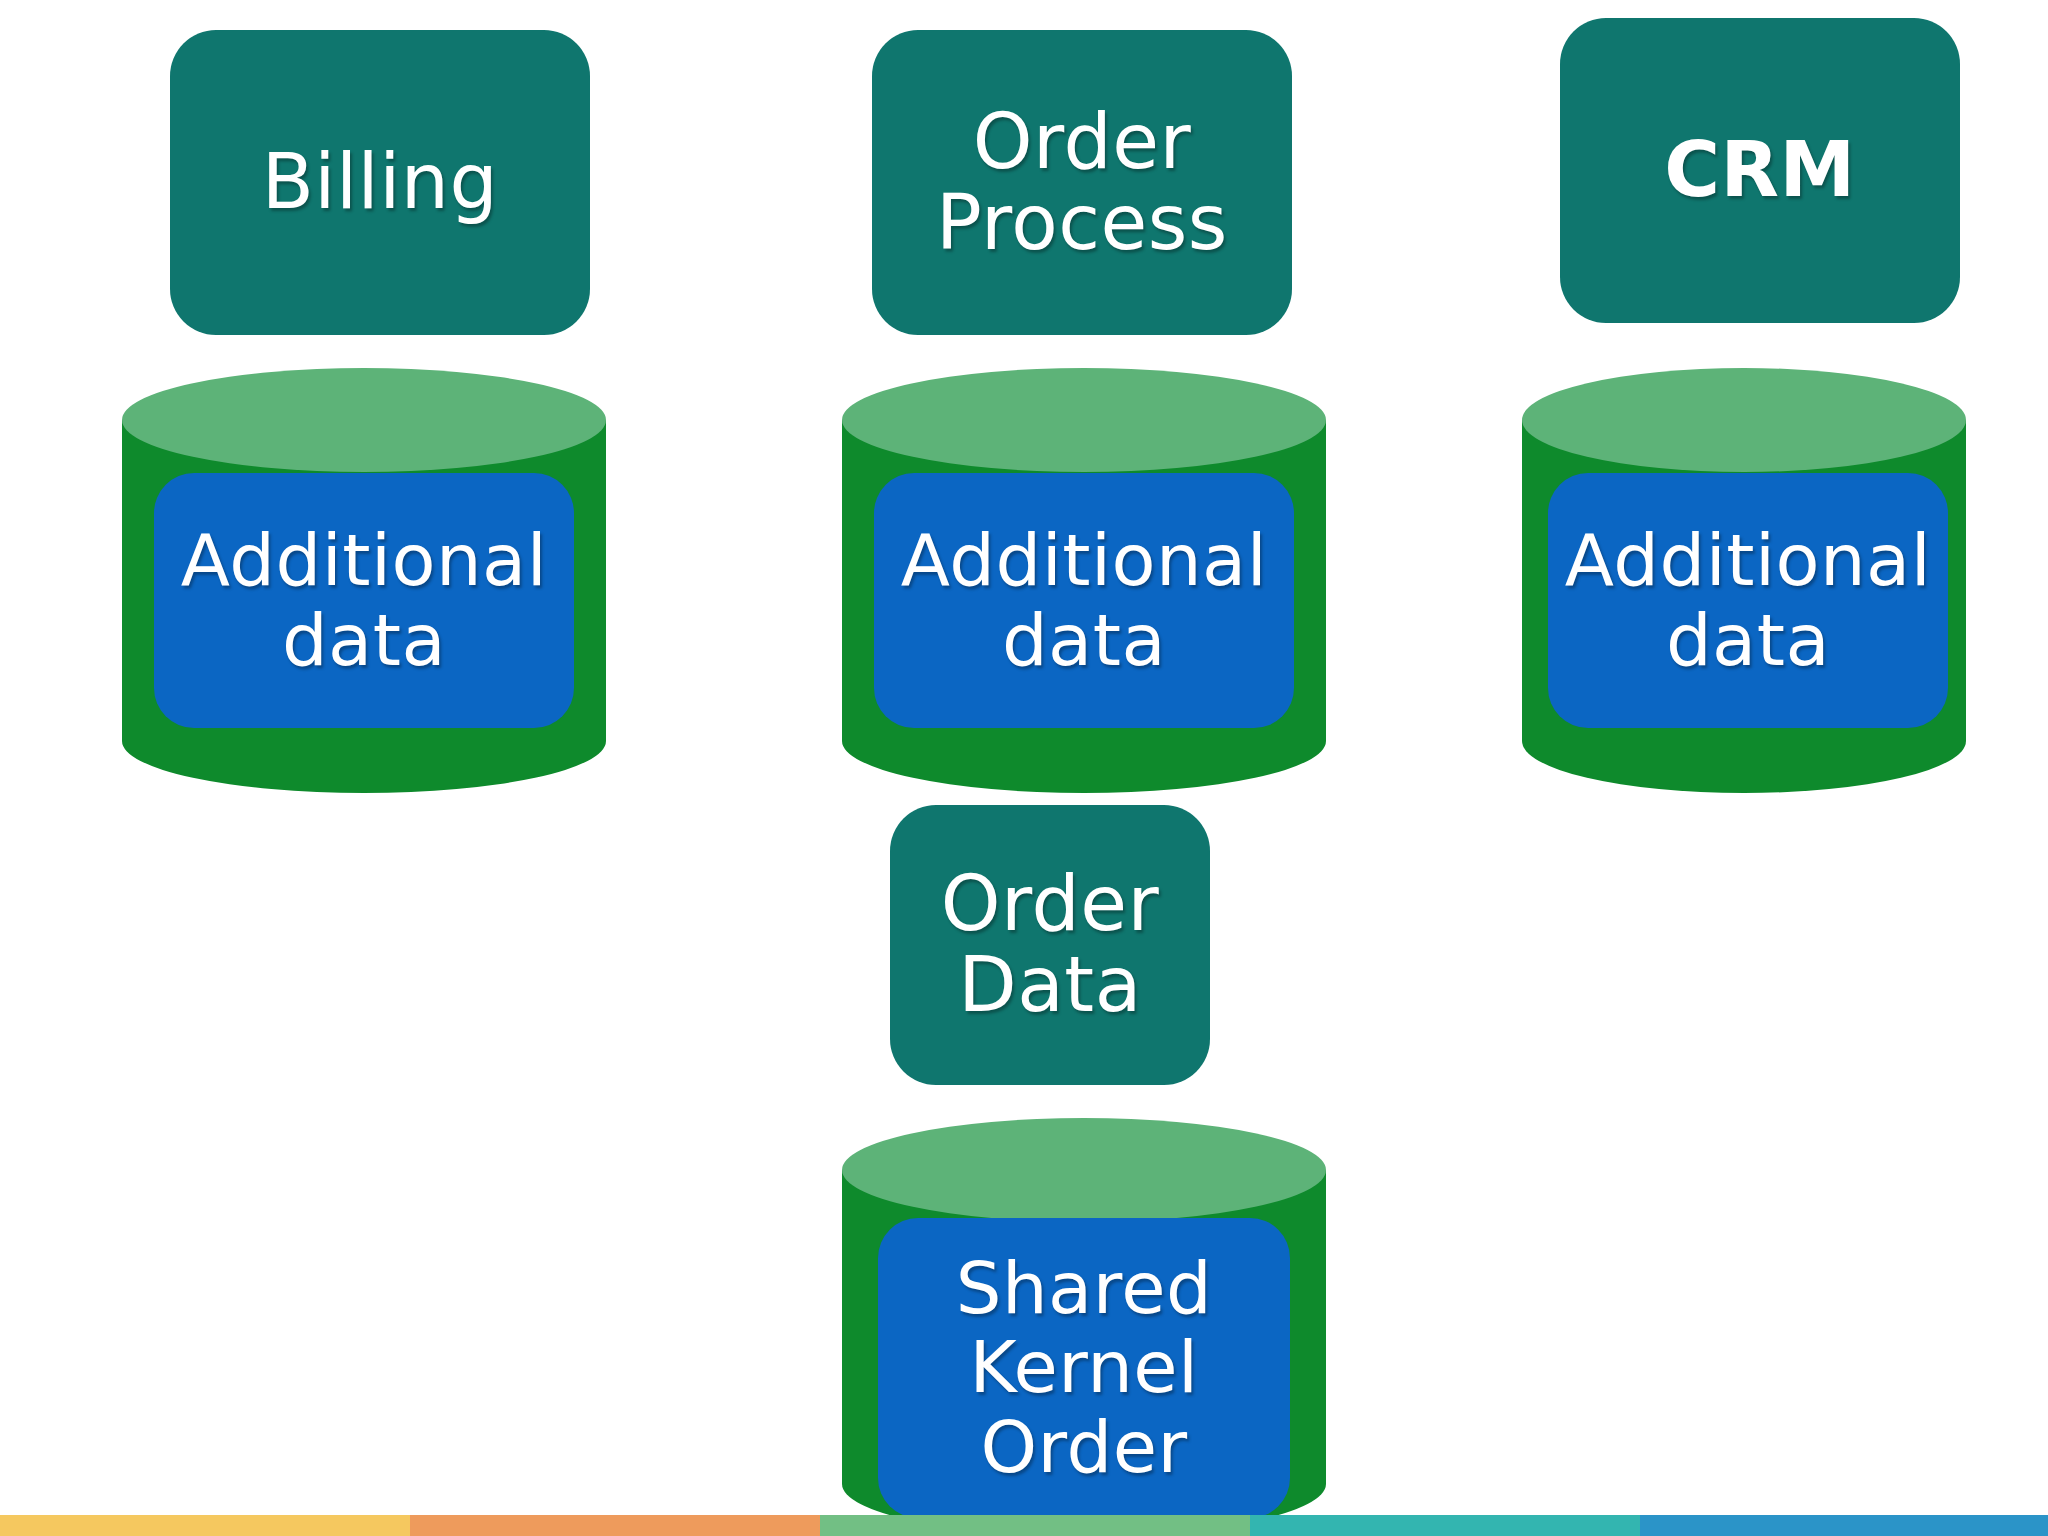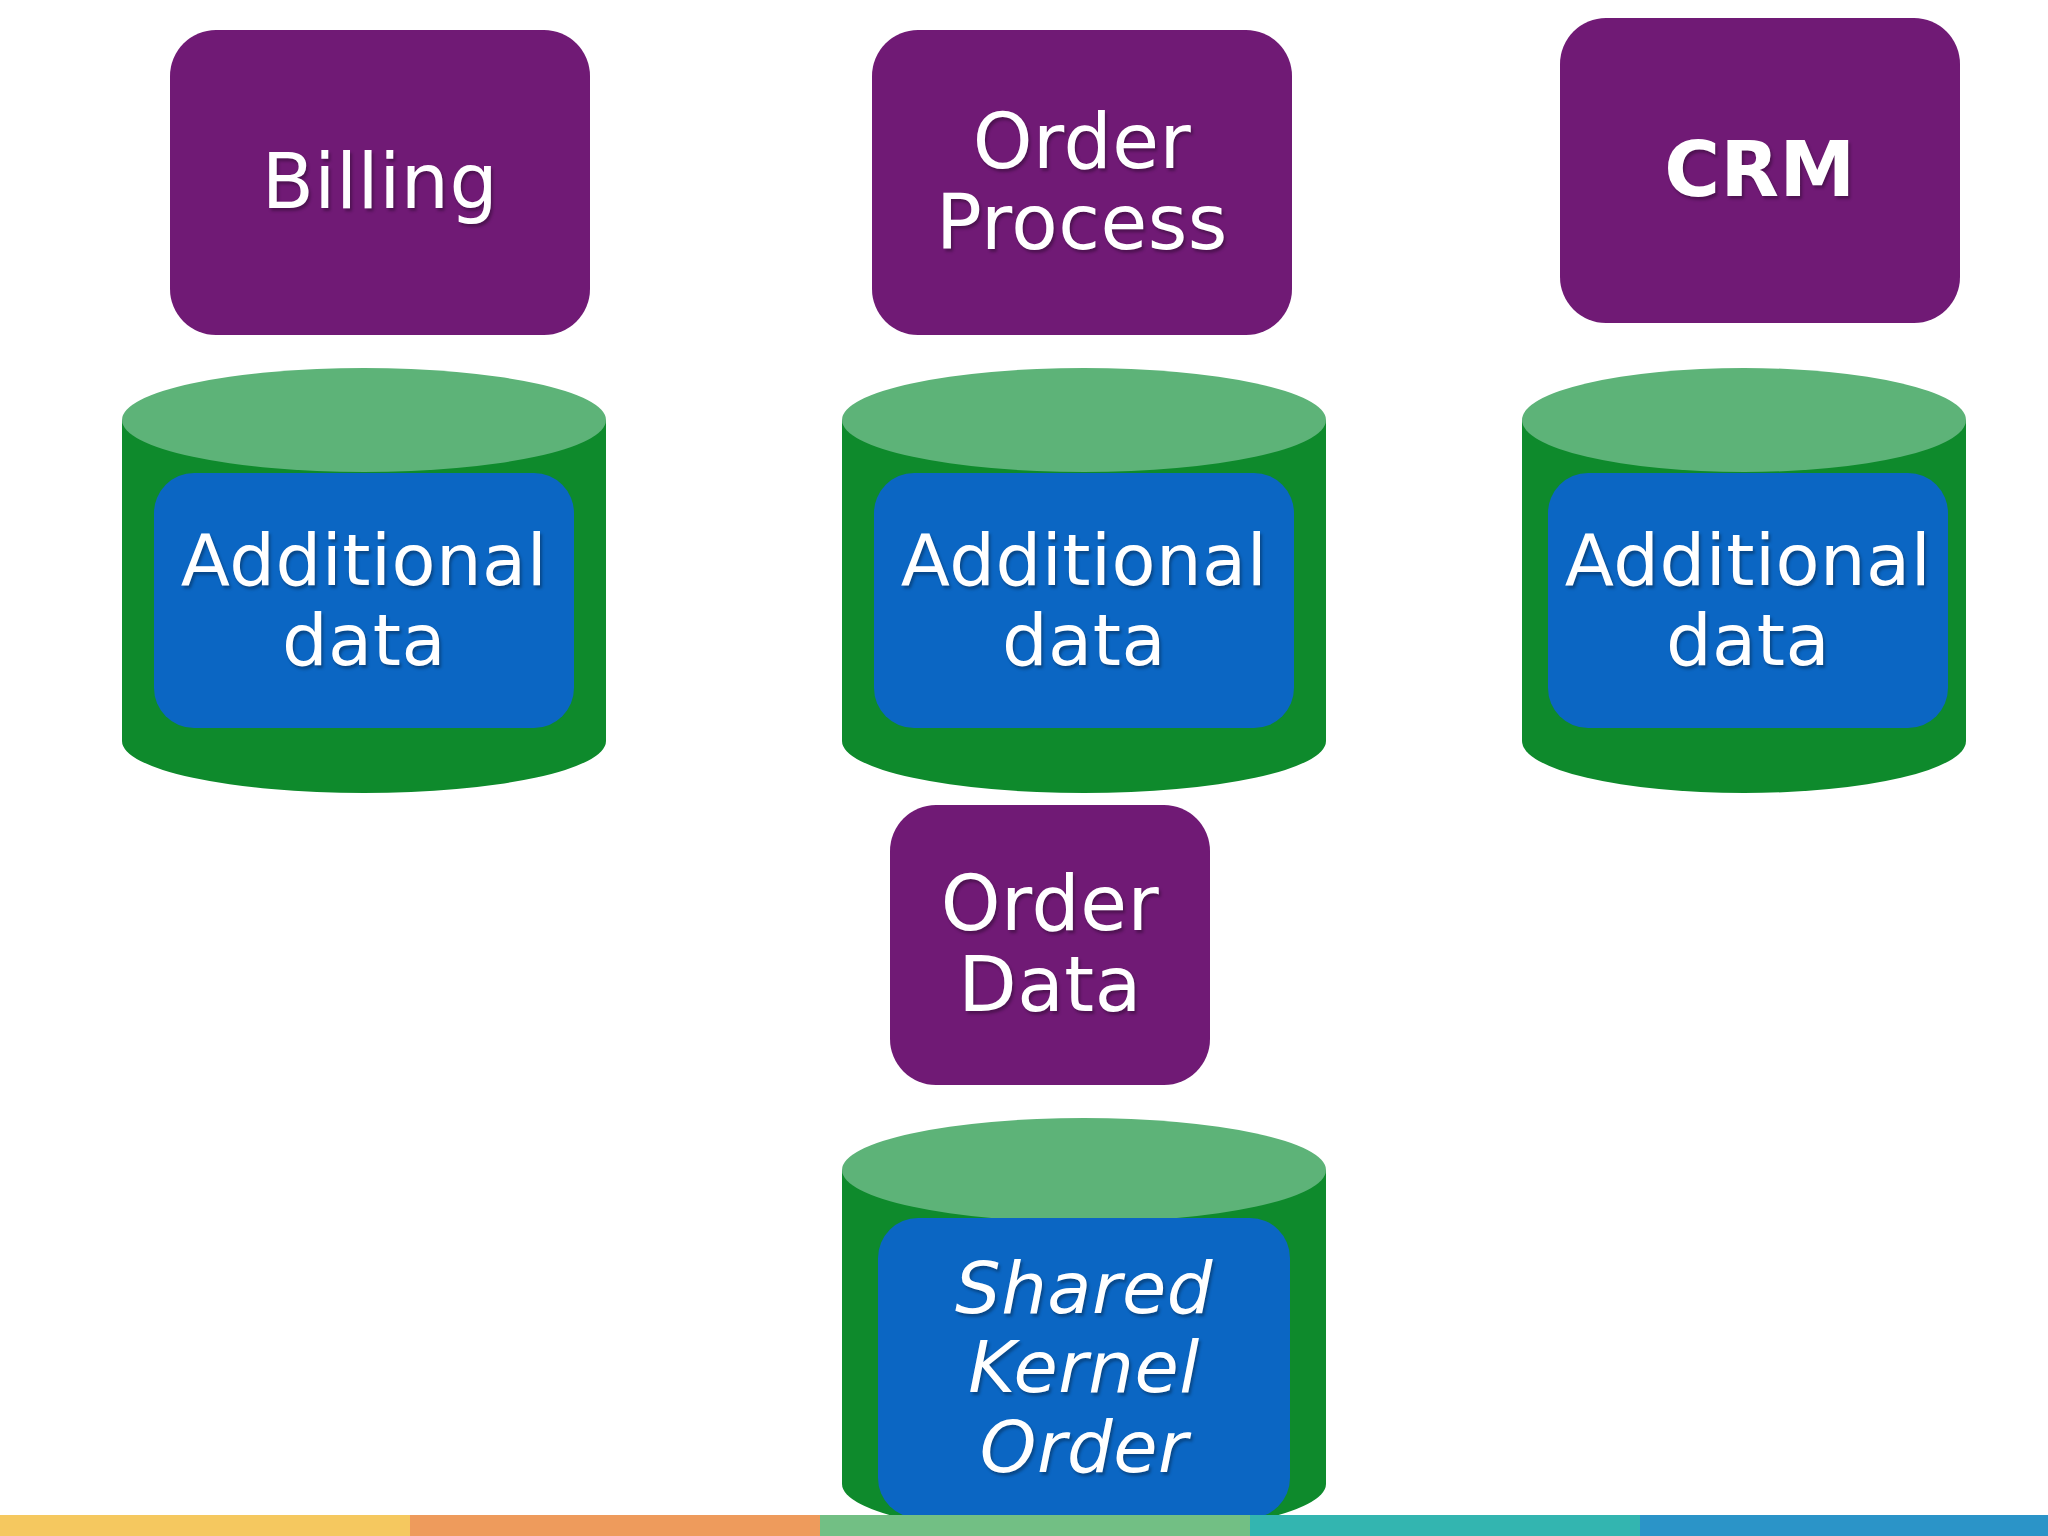--- a/index.html
+++ b/index.html
@@ -17,21 +17,21 @@
   #canvas {
     position: relative;
     width: 2048px;
     height: 1536px;
     background: #ffffff;
   }
 
   
   .svc-box {
     position: absolute;
-    background: #701a75;
+    background: #0f766e;
     border-radius: 46px;
     display: flex;
     align-items: center;
     justify-content: center;
     box-sizing: border-box;
   }
   .svc-label {
     color: #ffffff;
     font-size: 76px;
     line-height: 1.06;
@@ -125,21 +125,21 @@
   <div class="svc-box" style="left:890px; top:805px; width:320px; height:280px;">
     <span class="svc-label">Order
 Data</span>
   </div>
 
   <div class="cylinder" style="left:838px; top:1118px; width:492px; height:418px;">
     <svg class="cyl-svg" viewBox="0 0 492 418" preserveAspectRatio="none">
       <path d="M4,52 L4,366 A242,52 0 0 0 488,366 L488,52 Z" fill="#0E8A2C"></path>
       <ellipse cx="246" cy="52" rx="242" ry="52" fill="#5DB378"></ellipse>
     </svg>
-    <div class="cyl-plate" style="left:40px; top:100px; width:412px; height:300px;font-style:italic;">
+    <div class="cyl-plate" style="left:40px; top:100px; width:412px; height:300px;">
       <span class="cyl-label">Shared
 Kernel
 Order</span>
     </div>
   </div>
 
   <div class="svc-box" style="left:1560px; top:18px; width:400px; height:305px;font-weight:bold;">
     <span class="svc-label">CRM</span>
   </div>
 

